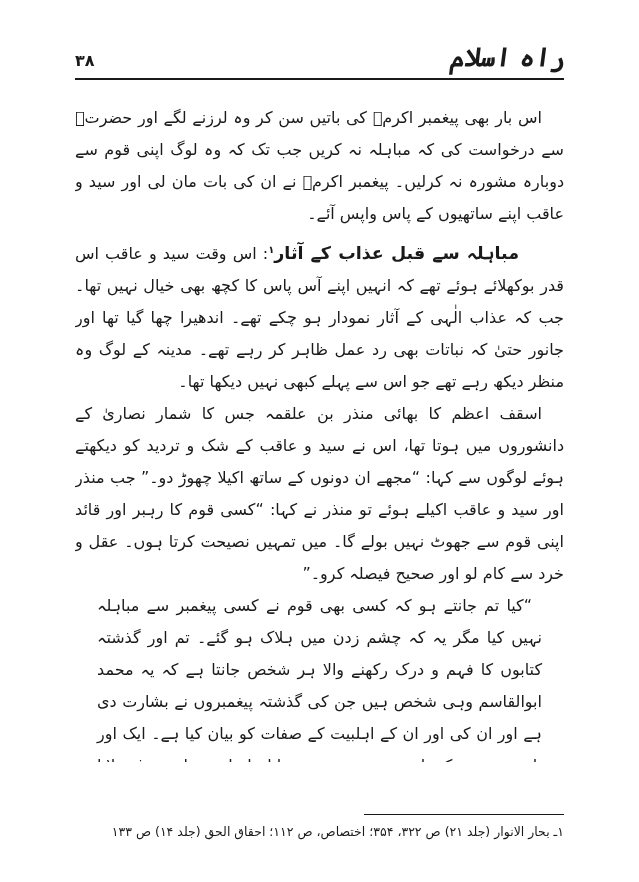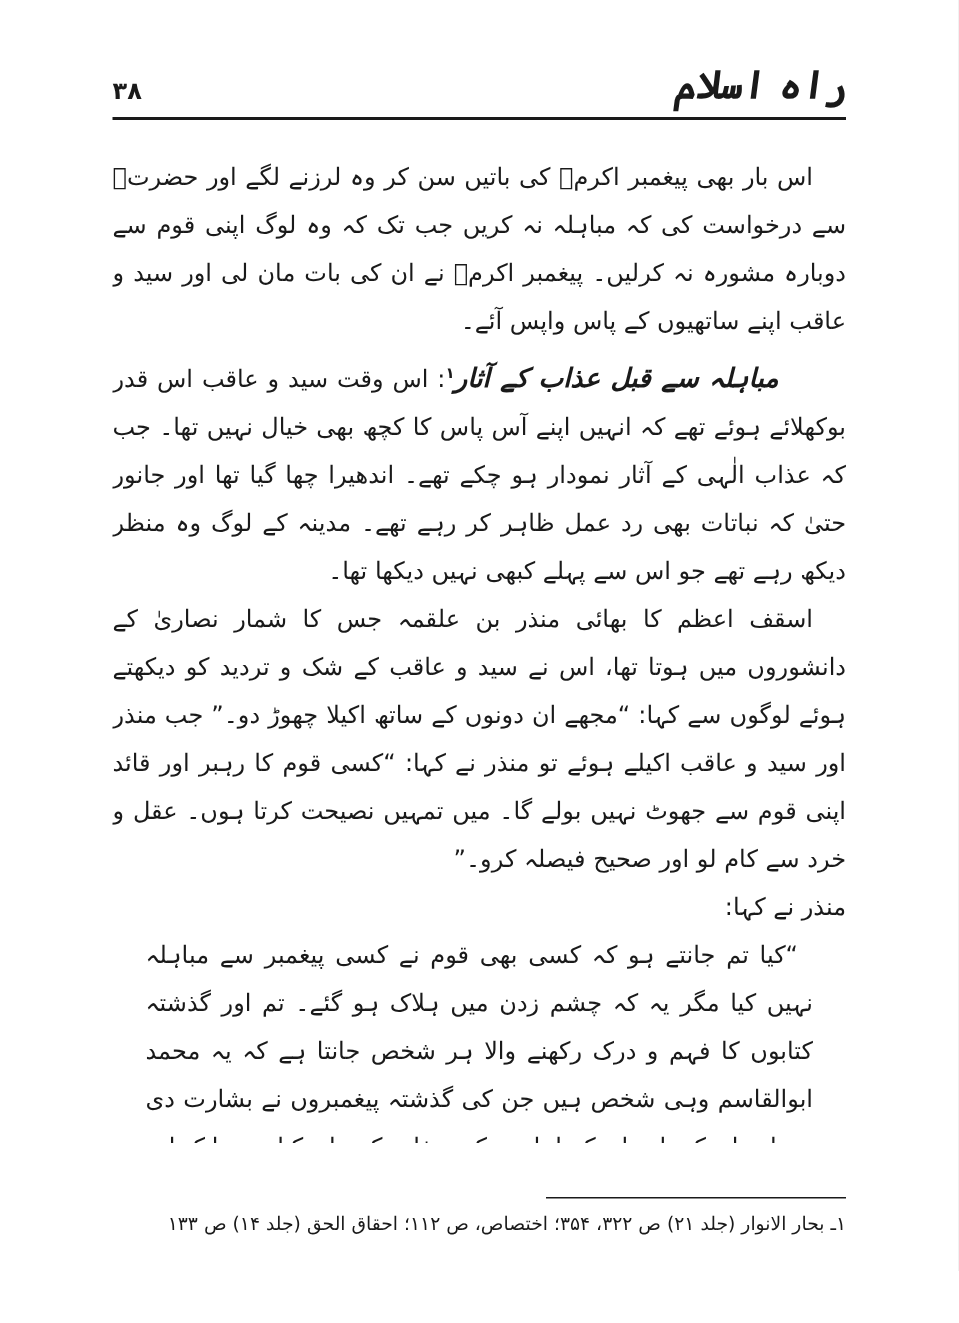--- a/index.html
+++ b/index.html
@@ -19,42 +19,41 @@
   }
   .page-number{font-size:16px;font-weight:bold;letter-spacing:1px;}
   .body-text{
     position:absolute;top:102px;right:75px;left:75px;bottom:120px;
     overflow:hidden;
     font-size:16px;line-height:32px;text-align:justify;
   }
   .para{margin:0;}
   .para.indent{text-indent:22px;}
   .para.heading{text-indent:45px;margin-top:4px;}
-  .para.heading .lead-heading{font-weight:bold;font-size:17.5px;font-style:italic;}
+  .para.heading .lead-heading{font-weight:bold;font-size:17.5px;}
   .para.heading sup{font-size:10px;font-weight:bold;}
   .para.quote{margin:0 22px;text-indent:10px;}
-  .footnote-area{position:absolute;bottom:56px;right:75px;left:75px;}
+  .footnote-area{position:absolute;bottom:40px;right:75px;left:75px;}
   .footnote-rule{width:200px;border-top:1.5px solid #1a1a1a;margin-bottom:7px;}
   .footnote{font-size:12.5px;line-height:20px;text-align:right;}
 </style>
 </head>
 <body>
 
 <div class="page">
 
   <header class="page-header">
     <div class="logo">راہ اسلام</div>
     <div class="page-number">۳۸</div>
   </header>
 
   <main class="body-text" id="paragraphs">
       <p class="para indent">اس بار بھی پیغمبر اکرمؐ کی باتیں سن کر وہ لرزنے لگے اور حضرتؑ سے درخواست کی کہ مباہلہ نہ کریں جب تک کہ وہ لوگ اپنی قوم سے دوبارہ مشورہ نہ کرلیں۔ پیغمبر اکرمؐ نے ان کی بات مان لی اور سید و عاقب اپنے ساتھیوں کے پاس واپس آئے۔</p>
       <p class="para heading"><span class="lead-heading">مباہلہ سے قبل عذاب کے آثار</span><sup>۱</sup>: اس وقت سید و عاقب اس قدر بوکھلائے ہوئے تھے کہ انہیں اپنے آس پاس کا کچھ بھی خیال نہیں تھا۔ جب کہ عذاب الٰہی کے آثار نمودار ہو چکے تھے۔ اندھیرا چھا گیا تھا اور جانور حتیٰ کہ نباتات بھی رد عمل ظاہر کر رہے تھے۔ مدینہ کے لوگ وہ منظر دیکھ رہے تھے جو اس سے پہلے کبھی نہیں دیکھا تھا۔</p>
       <p class="para indent">اسقف اعظم کا بھائی منذر بن علقمہ جس کا شمار نصاریٰ کے دانشوروں میں ہوتا تھا، اس نے سید و عاقب کے شک و تردید کو دیکھتے ہوئے لوگوں سے کہا: “مجھے ان دونوں کے ساتھ اکیلا چھوڑ دو۔” جب منذر اور سید و عاقب اکیلے ہوئے تو منذر نے کہا: “کسی قوم کا رہبر اور قائد اپنی قوم سے جھوٹ نہیں بولے گا۔ میں تمہیں نصیحت کرتا ہوں۔ عقل و خرد سے کام لو اور صحیح فیصلہ کرو۔”</p>
-      <p class="para plain">منذر نے کہا:</p>
       <p class="para quote">“کیا تم جانتے ہو کہ کسی بھی قوم نے کسی پیغمبر سے مباہلہ نہیں کیا مگر یہ کہ چشم زدن میں ہلاک ہو گئے۔ تم اور گذشتہ کتابوں کا فہم و درک رکھنے والا ہر شخص جانتا ہے کہ یہ محمد ابوالقاسم وہی شخص ہیں جن کی گذشتہ پیغمبروں نے بشارت دی ہے اور ان کی اور ان کے اہلبیت کے صفات کو بیان کیا ہے۔ ایک اور بات ہے جس کے بارے میں میں تمہیں بتانا چاہتا ہوں اور خوف دلانا چاہتا ہوں۔”</p>
     </main>
 
   <footer class="footnote-area">
     <div class="footnote-rule"></div>
     <div class="footnote">۱ـ بحار الانوار (جلد ۲۱) ص ۳۲۲، ۳۵۴؛ اختصاص، ص ۱۱۲؛ احقاق الحق (جلد ۱۴) ص ۱۳۳</div>
   </footer>
 
 </div>
 

